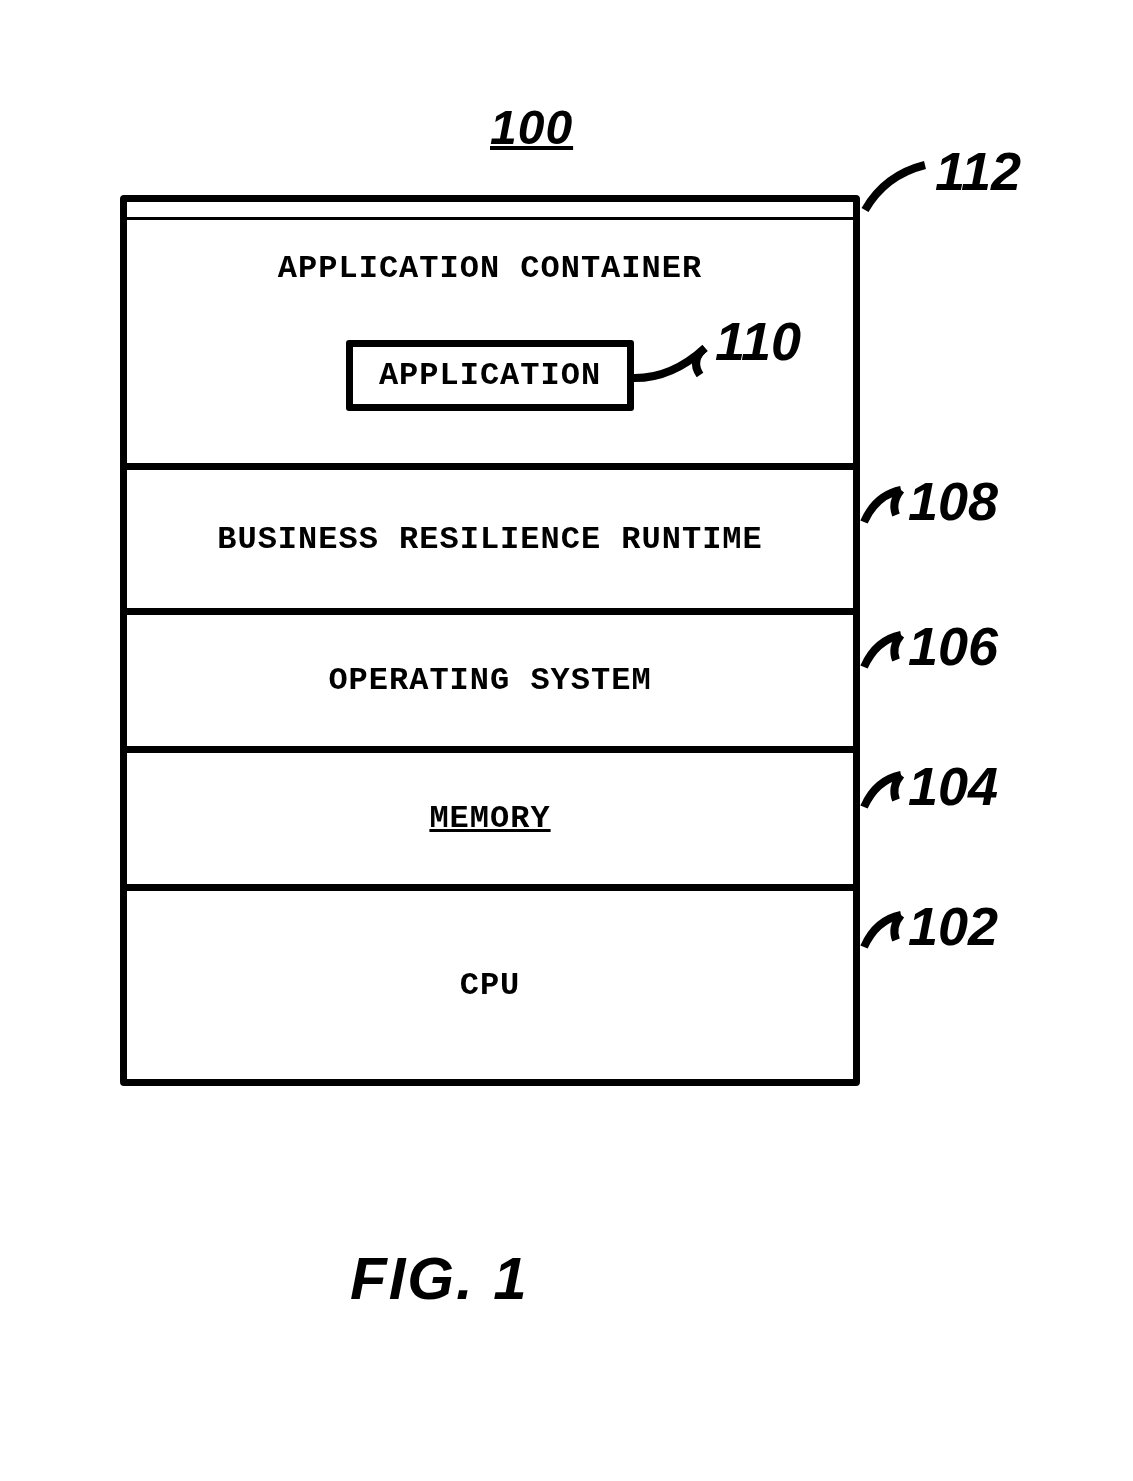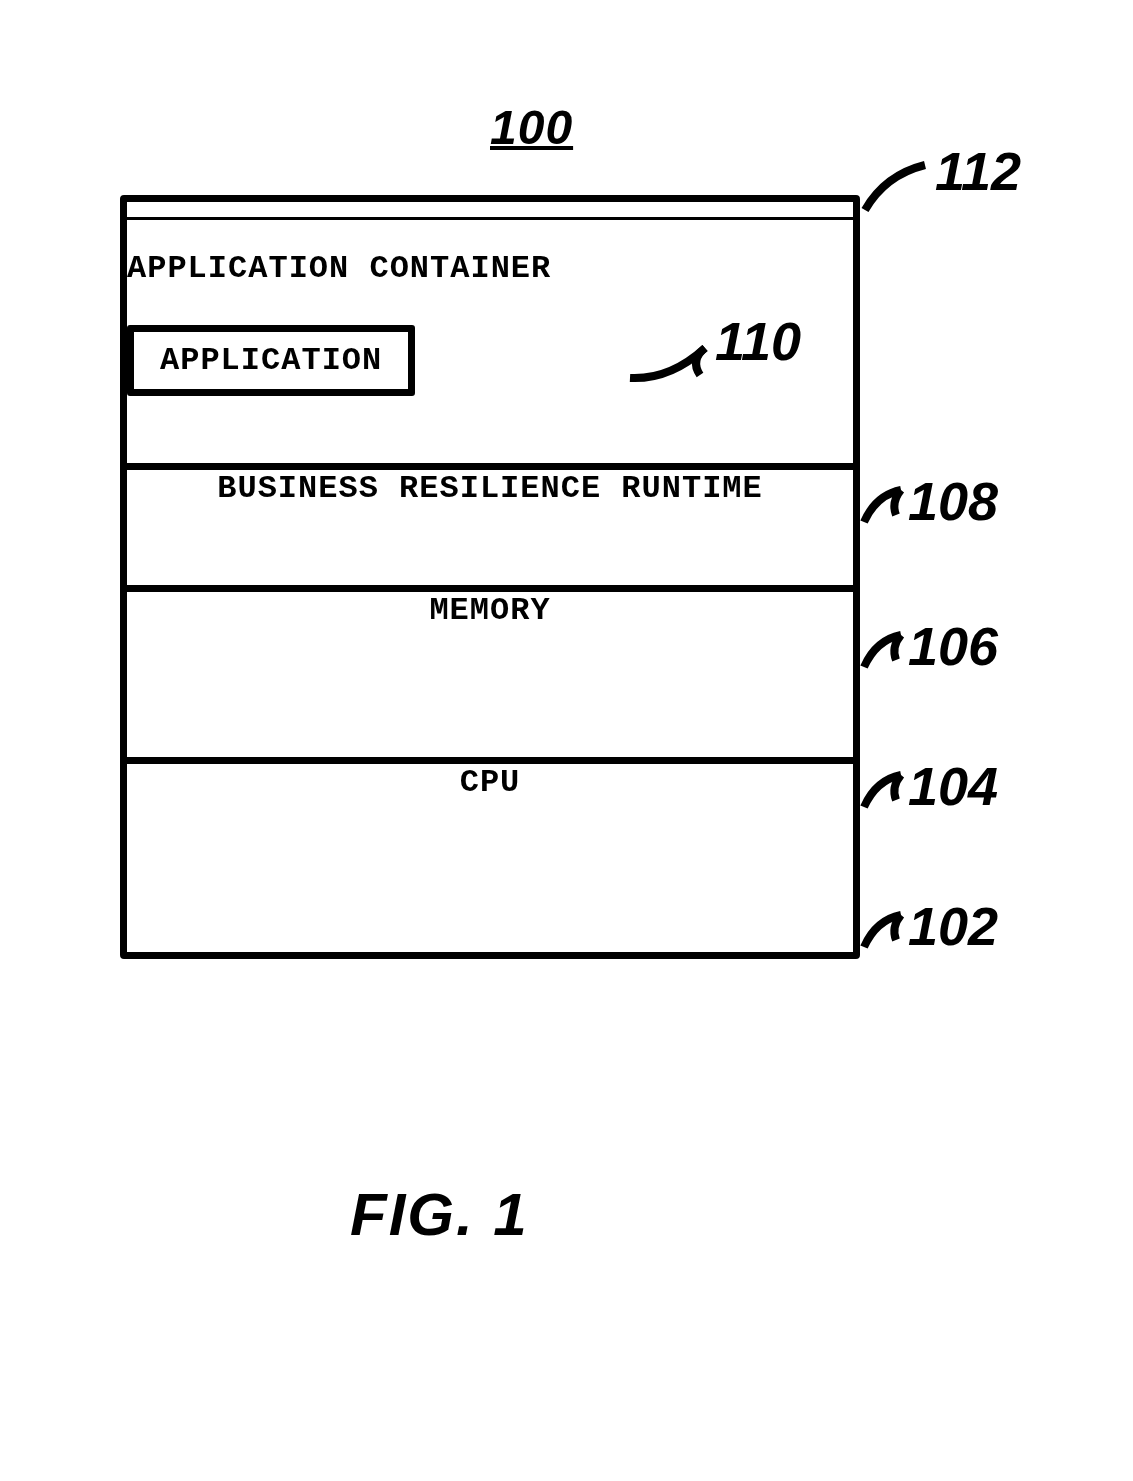--- a/index.html
+++ b/index.html
@@ -25,27 +25,28 @@
       position: absolute;
       left: 120px;
       top: 195px;
       width: 740px;
       border: 7px solid #000;
       border-radius: 4px;
     }
     .layer {
       border-bottom: 7px solid #000;
       display: flex;
-      align-items: flex-start;
+      align-items: center;
       justify-content: center;
       font-family: 'Courier New', monospace;
       font-weight: 900;
       font-size: 32px;
       letter-spacing: 1px;
       position: relative;
+      gap: 15px;
     }
     .layer:last-child { border-bottom: none; }
     .layer-top {
       height: 268px;
       flex-direction: column;
       justify-content: flex-start;
       padding-top: 48px;
     }
     .layer-top-label {
       font-family: 'Courier New', monospace;
@@ -56,36 +57,36 @@
     .app-box {
       margin-top: 38px;
       border: 7px solid #000;
       padding: 10px 26px;
       font-family: 'Courier New', monospace;
       font-weight: 900;
       font-size: 32px;
       letter-spacing: 1px;
       border-radius: 3px;
     }
-    .layer-brr { height: 122px; }
+    .layer-brr { height: 145px; }
     .layer-os { height: 138px; }
-    .layer-mem { height: 172px; }
+    .layer-mem { height: 138px; text-decoration: underline; }
     .layer-cpu { height: 188px; }
     .callout {
       position: absolute;
       font-weight: 900;
       font-style: italic;
       font-size: 54px;
       letter-spacing: 0px;
     }
     .lead-path { position: absolute; }
     .fig-caption {
       position: absolute;
       left: 350px;
-      top: 1180px;
+      top: 1244px;
       font-weight: 900;
       font-style: italic;
       font-size: 60px;
       letter-spacing: 2px;
     }
     .thin-top {
       position: absolute;
       left: 127px;
       top: 217px;
       width: 726px;
@@ -104,20 +105,21 @@
 <div class="callout" style="left:935px; top:140px;">112</div>
 
 <div class="thin-top"></div>
 
 <div class="stack-container">
   <div class="layer layer-top">
     <div class="layer-top-label">APPLICATION CONTAINER</div>
     <div class="app-box">APPLICATION</div>
   </div>
   <div class="layer layer-brr">BUSINESS RESILIENCE RUNTIME</div>
+  <div class="layer layer-os">OPERATING SYSTEM</div>
   <div class="layer layer-mem">MEMORY</div>
   <div class="layer layer-cpu">CPU</div>
 </div>
 
 <svg class="lead-path" style="left:620px; top:330px;" width="120" height="60">
   <path d="M 10 48 Q 50 50 85 18" stroke="#000" stroke-width="8" fill="none"></path>
   <path d="M 80 45 Q 70 30 85 18" stroke="#000" stroke-width="8" fill="none"></path>
 </svg>
 <div class="callout" style="left:715px; top:310px;">110</div>
 

